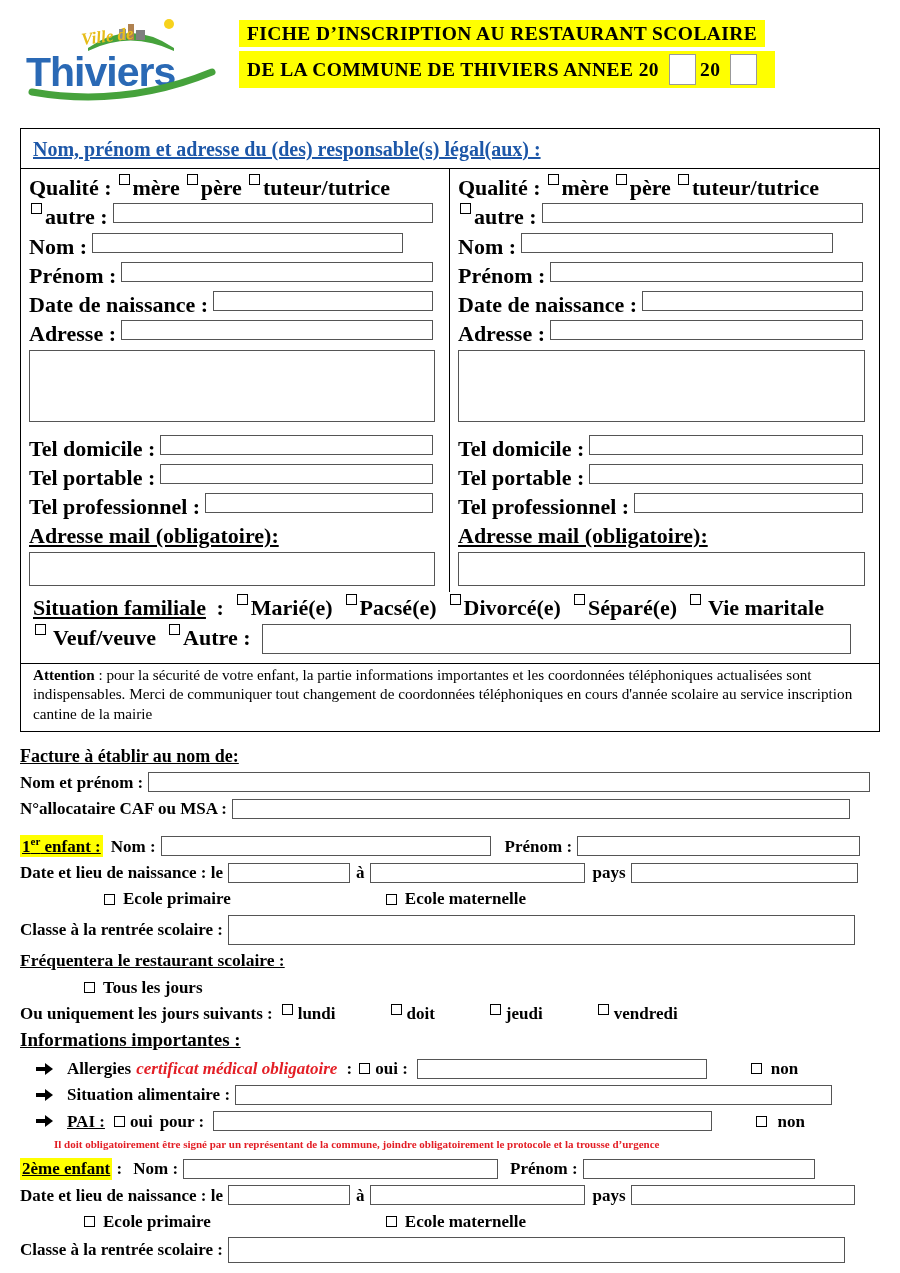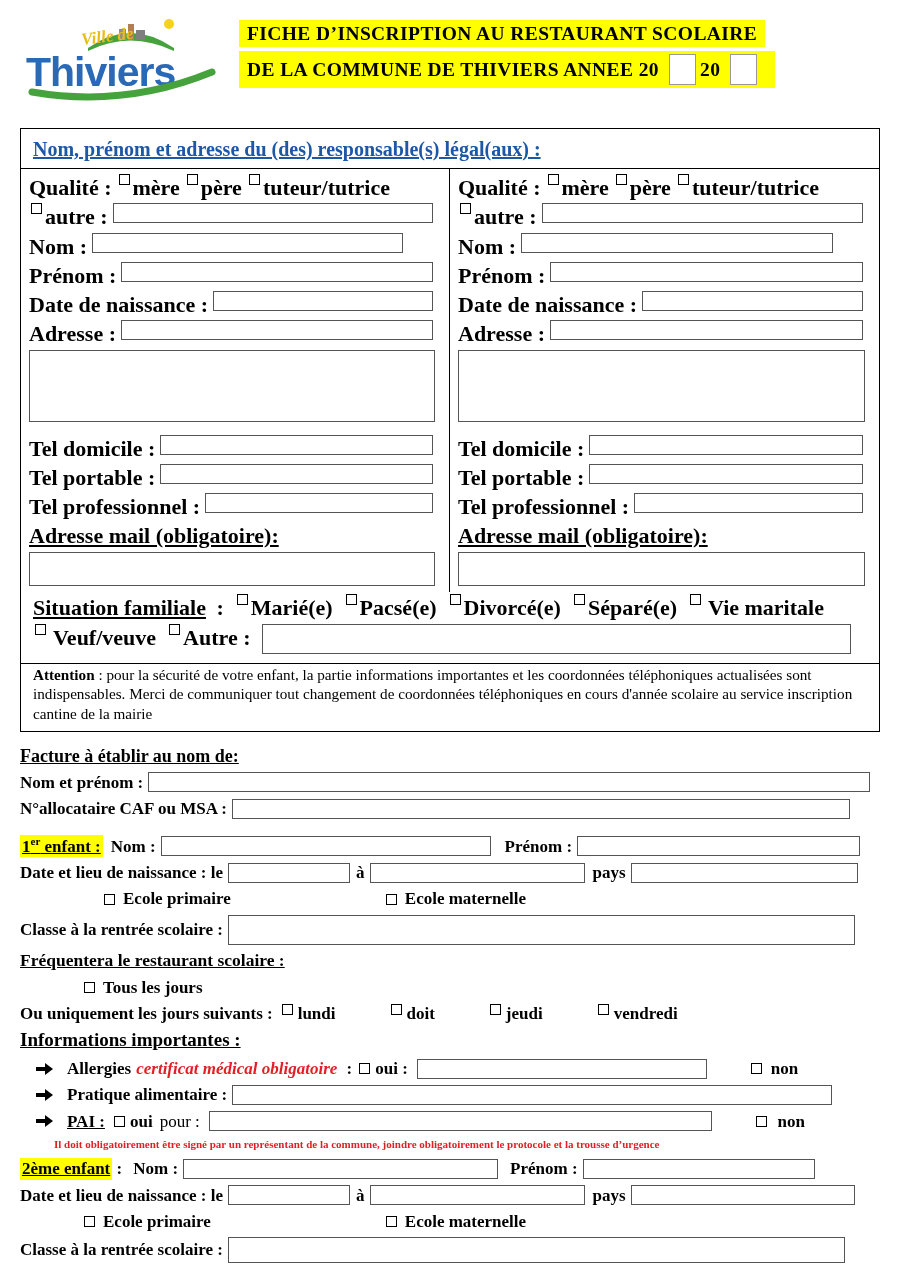--- a/index.html
+++ b/index.html
@@ -42,21 +42,21 @@
   .childhead{margin-top:16px}
   .badge{background:#ffff00;font-weight:bold;text-decoration:underline;padding:0 2px;white-space:pre}
   .badge span,.badge sup{white-space:pre}
   .ecole{margin-left:82px}
   .ml62{margin-left:62px}
   .subtitle{font-size:17.5px;font-weight:bold;text-decoration:underline;margin:3px 0 6px}
   .infostitle{font-size:19px;font-weight:bold;text-decoration:underline;margin:3px 0 7px}
   .arow{margin-left:16px}
   .arrow{flex:0 0 auto;margin-right:14px}
   .red-it{color:#e31e25;font-style:italic}
-  .nw{font-weight:normal}
+  .nw{font-weight:bold}
   .up{position:relative;top:-4px}
   .mr8{margin-right:8px}
   .rednote{margin:1px 0 7px 34px;color:#e31e25;font-weight:bold;font-size:11px;line-height:1.3;max-width:790px}
   .padR{padding-right:70px}
   sup{font-size:11px}
 </style>
 </head>
 <body>
 
 <div class="page">
@@ -295,21 +295,21 @@
         <input class="inp w290 ml4" style="">
         <span class="cb ml44"></span>
         <span class="lbl ml6">non</span>
       </div>
 
       <div class="row arow">
         <svg class="arrow" width="17" height="12" viewBox="0 0 17 12">
             <rect x="0" y="4" width="9" height="4" fill="#000"></rect>
             <polygon points="9,0 17,6 9,12" fill="#000"></polygon>
           </svg>
-        <span class="lbl">Pratique alimentaire :</span>
+        <span class="lbl">Situation alimentaire :</span>
         <input class="inp mr48" style="">
       </div>
 
       <div class="row arow padR">
         <svg class="arrow" width="17" height="12" viewBox="0 0 17 12">
             <rect x="0" y="4" width="9" height="4" fill="#000"></rect>
             <polygon points="9,0 17,6 9,12" fill="#000"></polygon>
           </svg>
         <span class="lbl ul">PAI :</span>
         <span class="cb ml4"></span>

